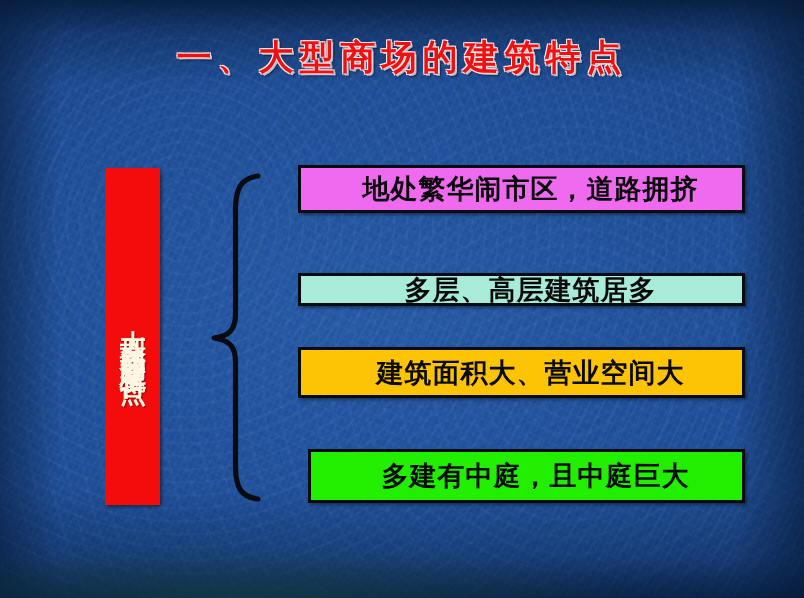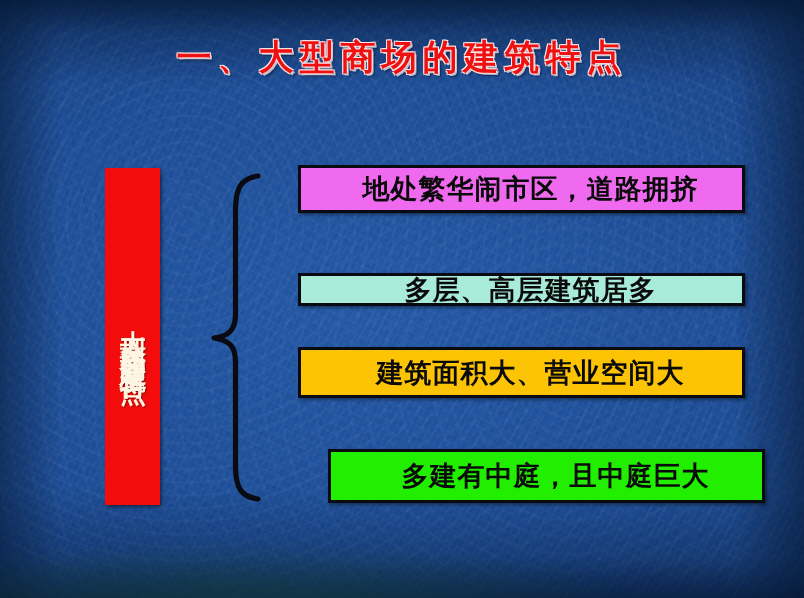--- a/index.html
+++ b/index.html
@@ -118,21 +118,21 @@
     font-family: "DejaVu Sans", sans-serif;
     font-size: 27px;
     font-weight: bold;
     color: #0a0a0a;
     letter-spacing: 1px;
     white-space: nowrap;
   }
   #box0 { left: 298px; top: 165px; width: 447px; height: 48px; }
   #box1 { left: 298px; top: 245px; width: 447px; height: 33px; margin-top: 28px; }
   #box2 { left: 298px; top: 347px; width: 447px; height: 51px; text-align: right; }
-  #box3 { left: 308px; top: 449px; width: 437px; height: 54px; margin-left: 20px; }
+  #box3 { left: 308px; top: 449px; width: 437px; height: 54px; }
 </style>
 </head>
 <body>
 
 <div id="slide">
 
   <div class="bg-base"></div>
   <div class="bg-tex"></div>
   <div class="bg-vign"></div>
   <div class="bg-green"></div>

